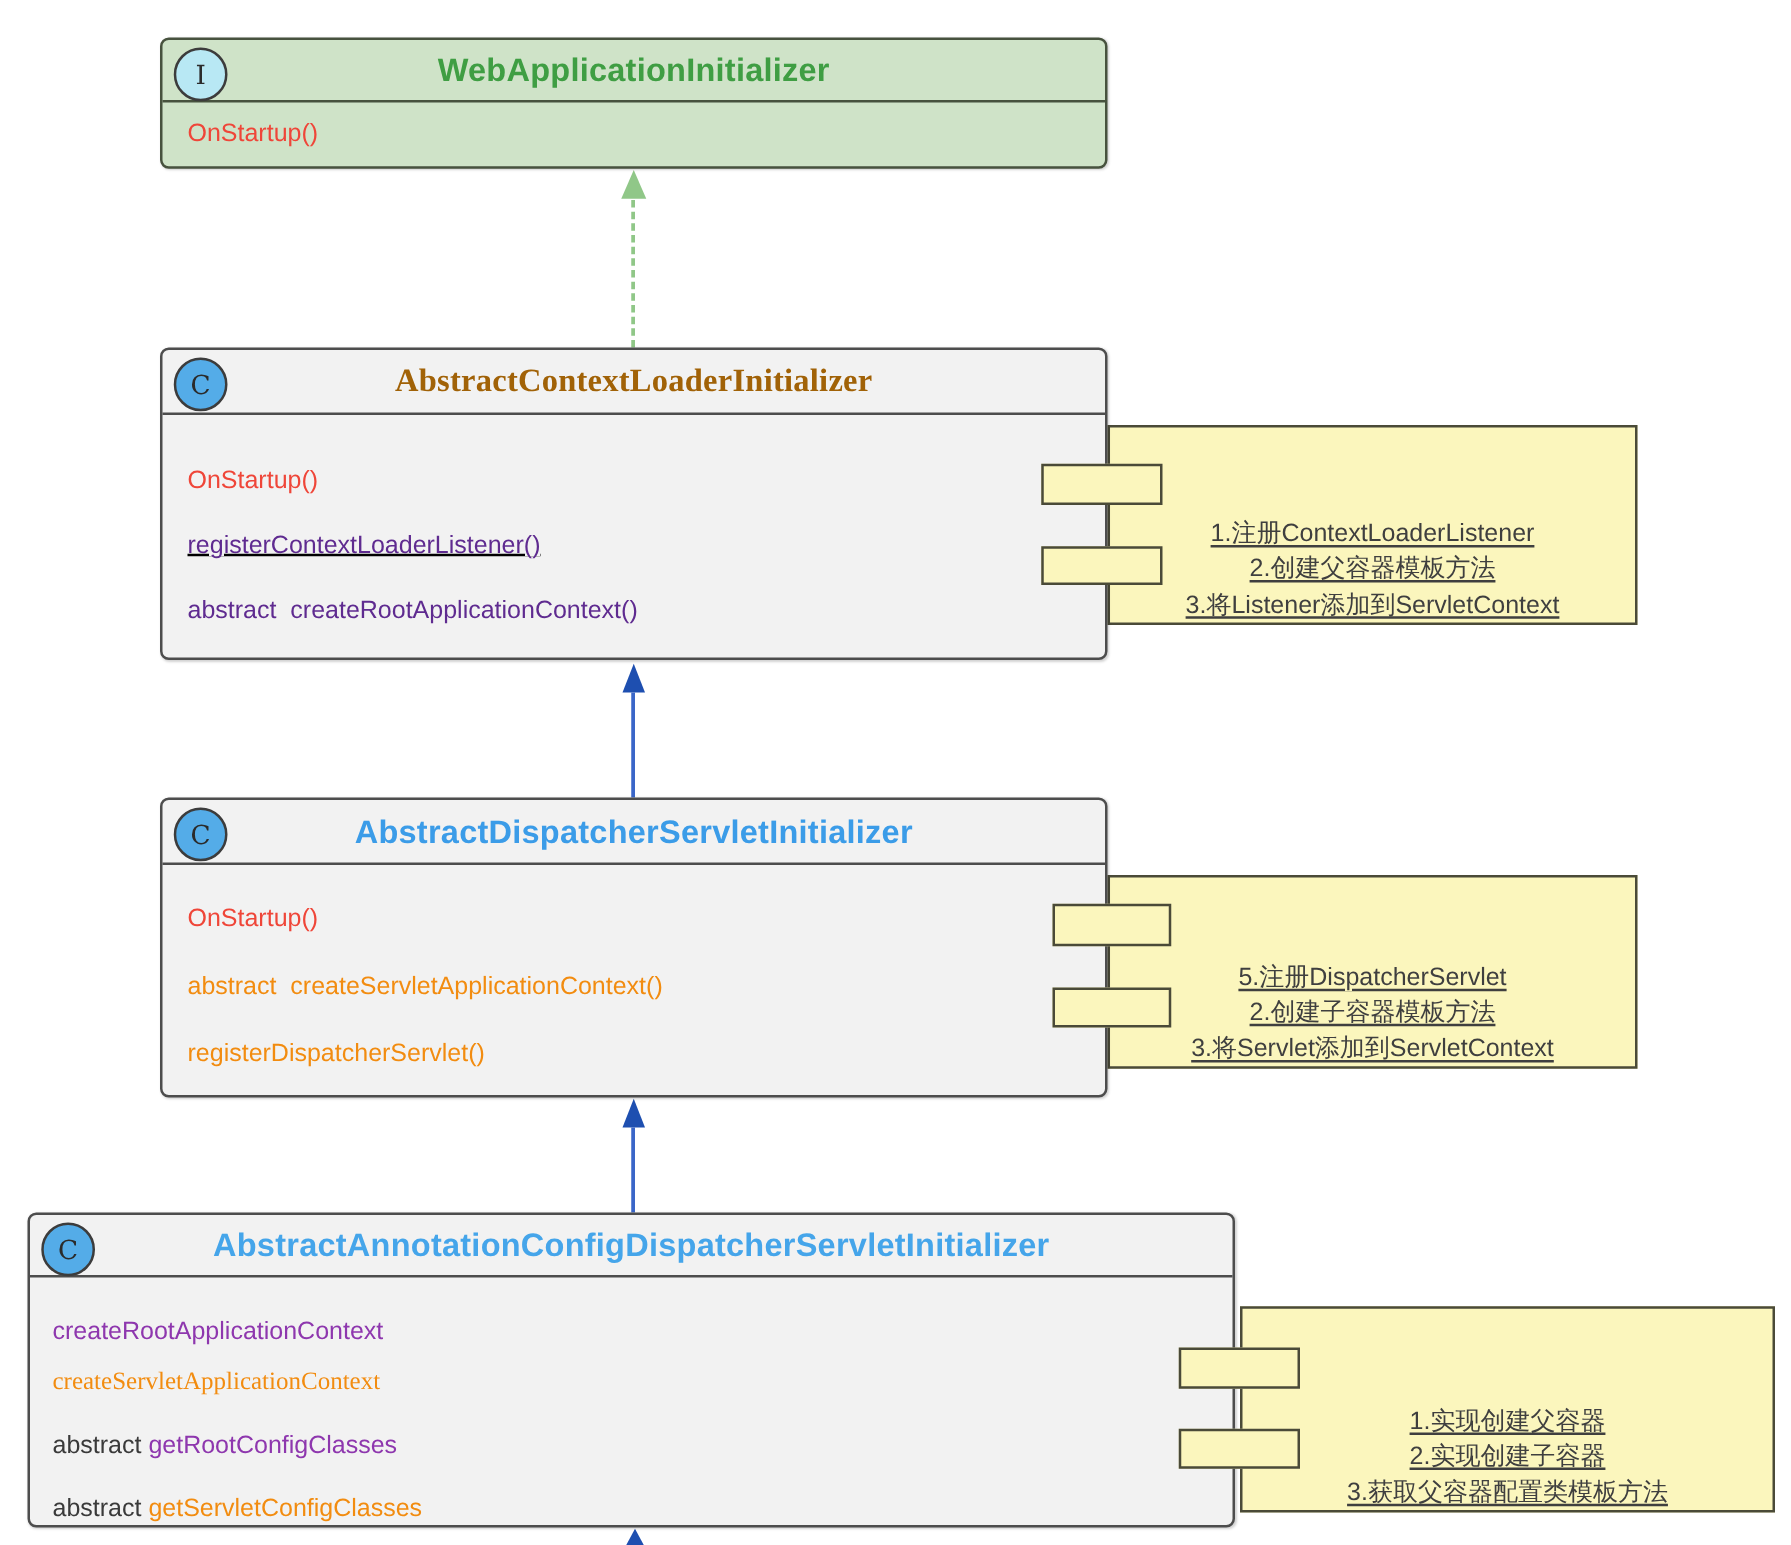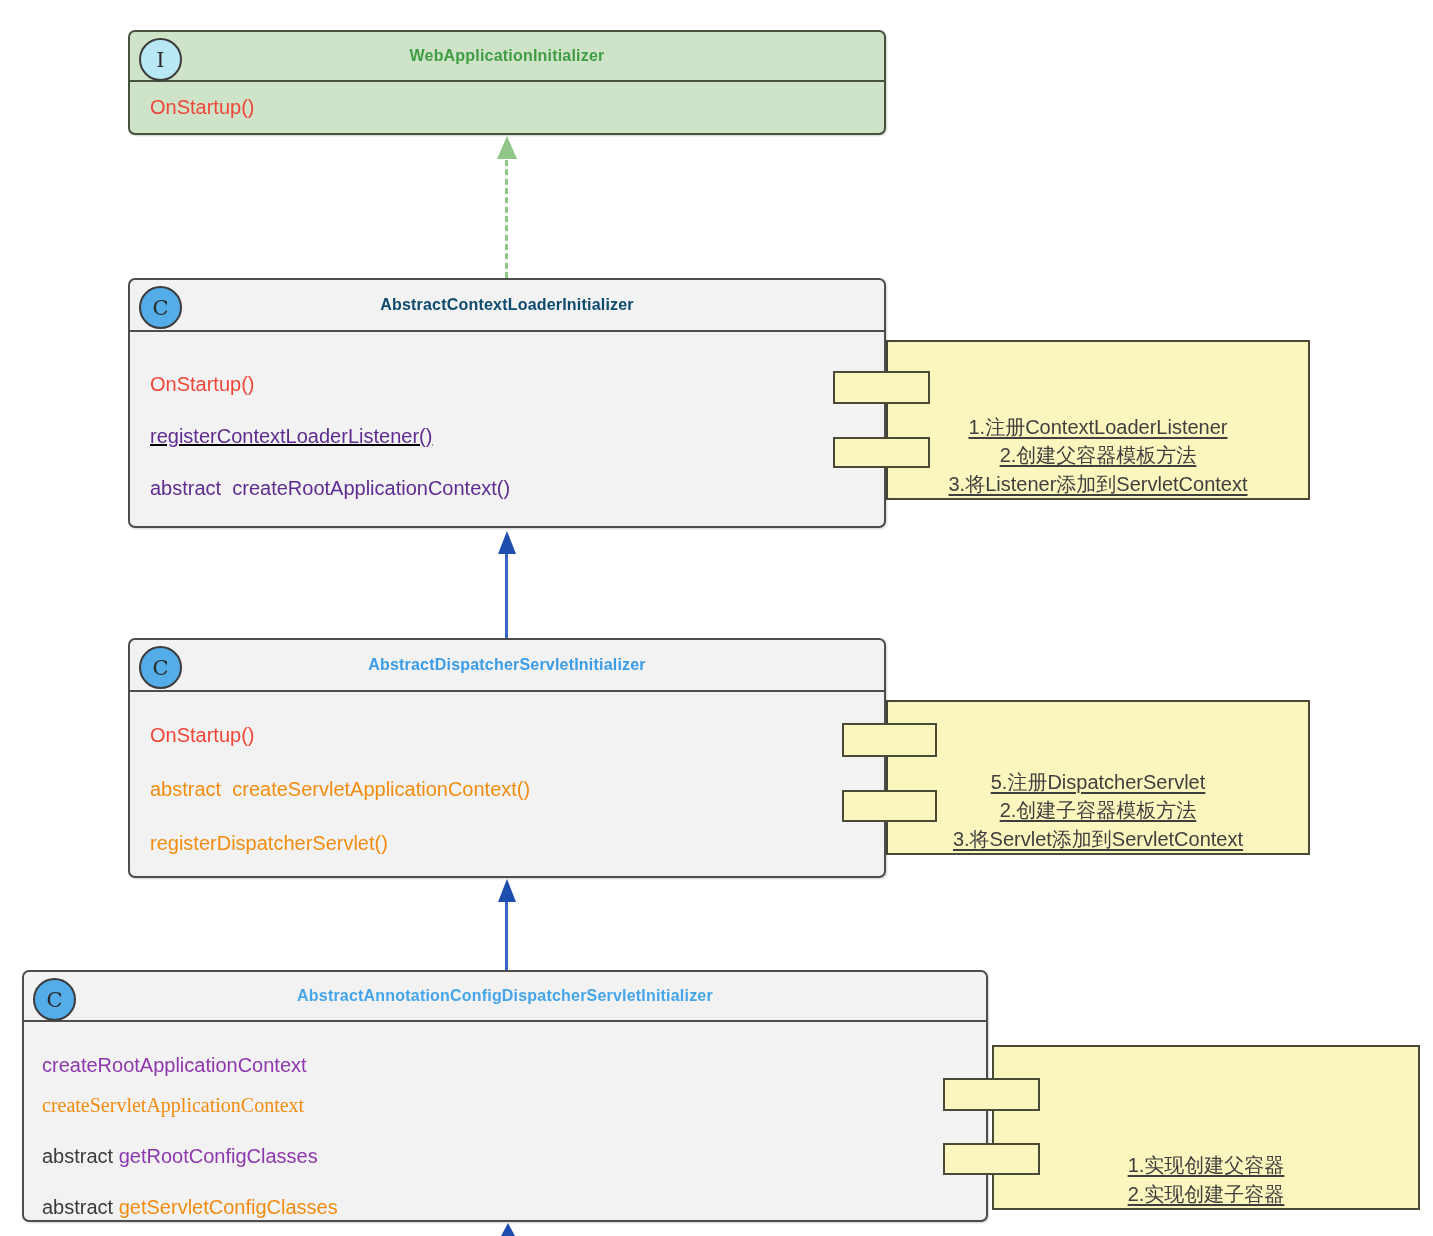--- a/index.html
+++ b/index.html
@@ -26,21 +26,21 @@
   .classbox.green .titlebar { border-bottom-color:#47523e; }
   .badge {
     position:absolute; left:9px; top:6px; z-index:4;
     width:43px; height:43px; border-radius:50%;
     border:2px solid #3c3c3c;
     display:flex; align-items:center; justify-content:center;
     font-family:"DejaVu Serif", serif; font-size:21px; color:#2b2b2b;
   }
   .badge.i { background:#b8e8f4; }
   .badge.c { background:#54ace8; }
-  .classtitle { font-size:16px; font-weight:bold; letter-spacing:0.2px; }
+  .classtitle { font-size:26px; font-weight:bold; letter-spacing:0.2px; }
   .methods { width:100%; }
   .method {
     display:flex; align-items:center;
     font-size:20px; white-space:pre-wrap;
   }
 
   
   .note {
     position:absolute; z-index:1;
     background:#fbf6bd; border:2px solid #4a4a38;
@@ -95,40 +95,41 @@
     <div class="note-line">5.注册DispatcherServlet</div>
     <div class="note-line">2.创建子容器模板方法</div>
     <div class="note-line">3.将Servlet添加到ServletContext</div>
   </div>
   <div class="connector" style="left:842px; top:723px; width:95px; height:34px;"></div>
   <div class="connector" style="left:842px; top:790px; width:95px; height:32px;"></div>
 
   <div class="note" style="left:992px; top:1045px; width:428px; height:165px;">
     <div class="note-line">1.实现创建父容器</div>
     <div class="note-line">2.实现创建子容器</div>
+    <div class="note-line">3.获取父容器配置类模板方法</div>
   </div>
   <div class="connector" style="left:943px; top:1078px; width:97px; height:33px;"></div>
   <div class="connector" style="left:943px; top:1143px; width:97px; height:32px;"></div>
 
   <div class="classbox green" style="left:128px; top:30px; width:758px; height:105px;">
     <div class="titlebar" style="height:50px;">
       <span class="badge i">I</span>
       <span class="classtitle" style="color: rgb(63, 158, 67);">WebApplicationInitializer</span>
     </div>
     <div class="methods" style="padding-left:20px;">
       <div class="method" style="height:50px;">
         <span style="color: rgb(239, 70, 57);">OnStartup()</span>
       </div>
     </div>
   </div>
 
   <div class="classbox" style="left:128px; top:278px; width:758px; height:250px;">
     <div class="titlebar" style="height:52px;">
       <span class="badge c">C</span>
-      <span class="classtitle" style="color: #0c4a6e;">AbstractContextLoaderInitializer</span>
+      <span class="classtitle" style="color: #a16207; font-family: Liberation Serif, serif;">AbstractContextLoaderInitializer</span>
     </div>
     <div class="methods" style="padding:26px 0 0 20px;">
       <div class="method" style="height:52px;">
         <span style="color: rgb(239, 70, 57);">OnStartup()</span>
       </div>
       <div class="method" style="height:52px;text-decoration:underline;">
         <span style="color: rgb(95, 43, 144);">registerContextLoaderListener()</span>
       </div>
       <div class="method" style="height:52px;">
         <span style="color: rgb(95, 43, 144);">abstract  createRootApplicationContext()</span>

